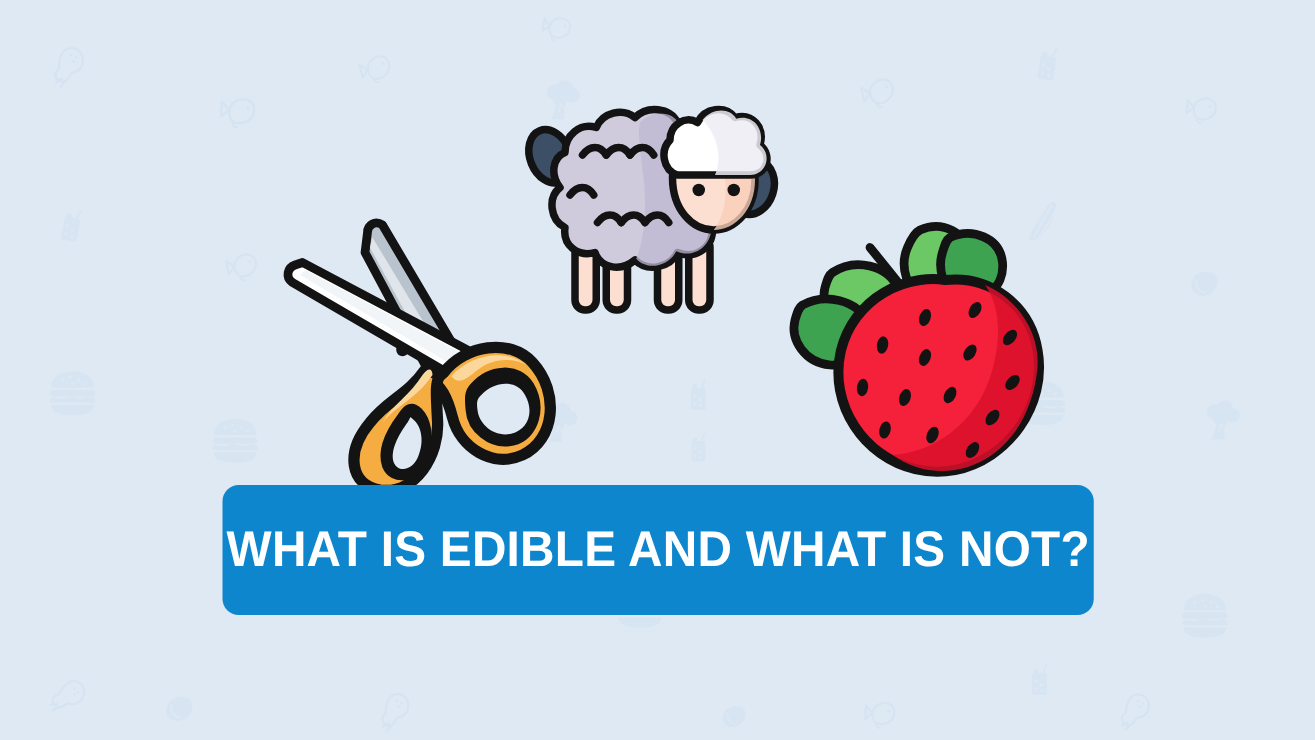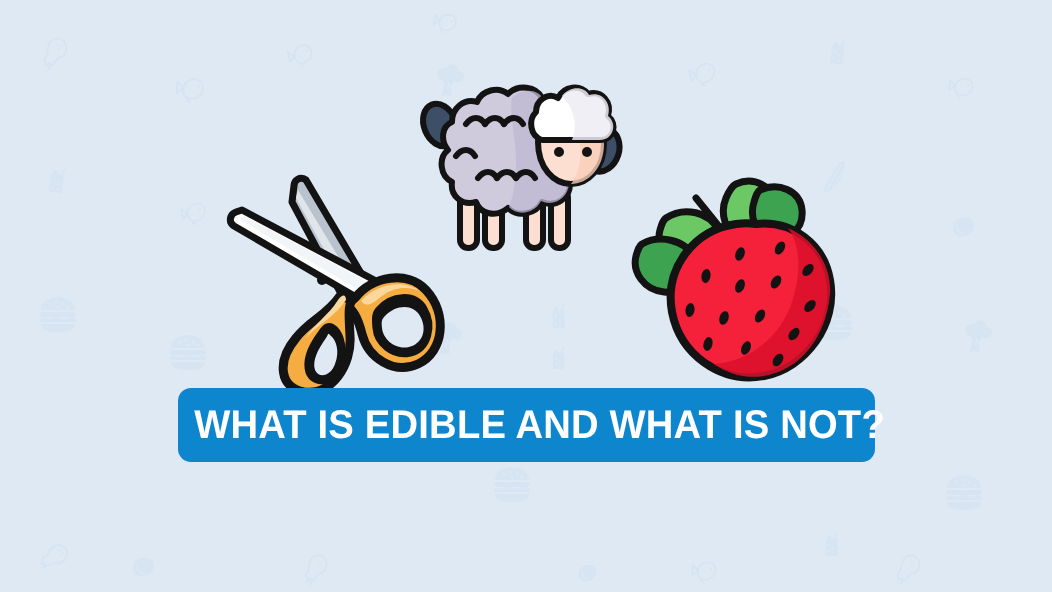--- a/index.html
+++ b/index.html
@@ -20,24 +20,24 @@
   .bgicon{ position:absolute; }
   
   .illus{ position:absolute; }
   #scissors-illustration{ left:222px; top:168px; width:232px; height:228px; }
   #sheep-illustration   { left:412px; top:78px;  width:222px; height:178px; }
   #strawberry-illustration{ left:628px; top:172px; width:222px; height:216px; }
   
   #title-banner{
     position:absolute;
     left:178px; top:388px;
-    width:697px; height:74px;
+    width:697px; height:104px;
     background:#0e86ce;
     border-radius:13px;
-    display:flex; align-items:center; justify-content:flex-start;
+    display:flex; align-items:center; justify-content:center;
   }
   #title-text{
     color:#ffffff;
     font-family:"Liberation Sans", sans-serif;
     font-weight:bold;
     font-size:40px;
     letter-spacing:0.2px;
     white-space:nowrap;
     transform:scaleX(0.955);
     transform-origin:center;

